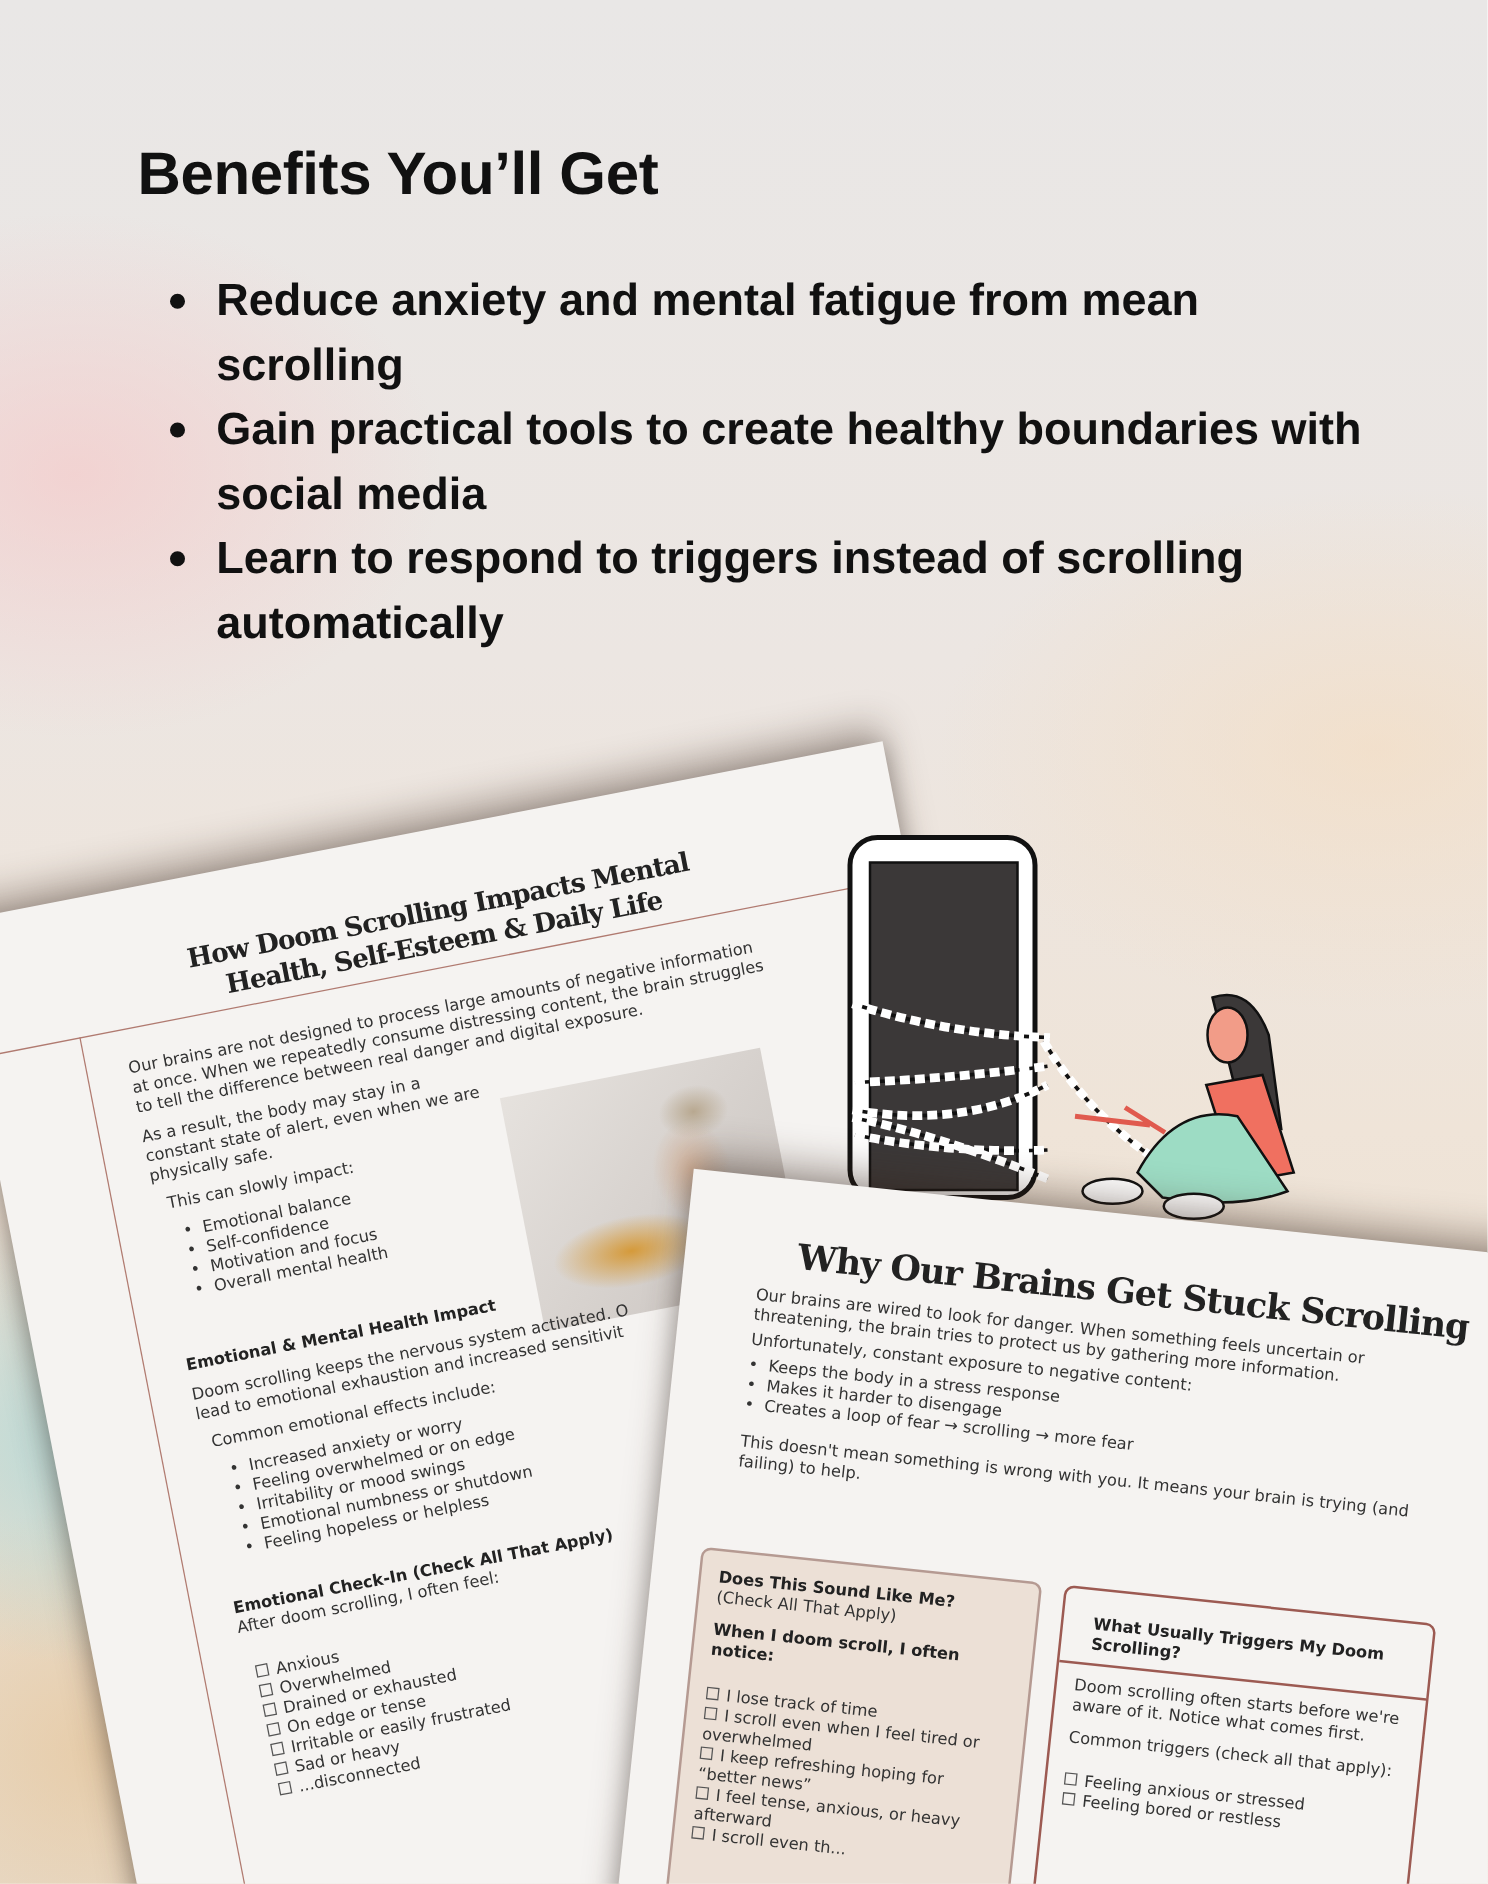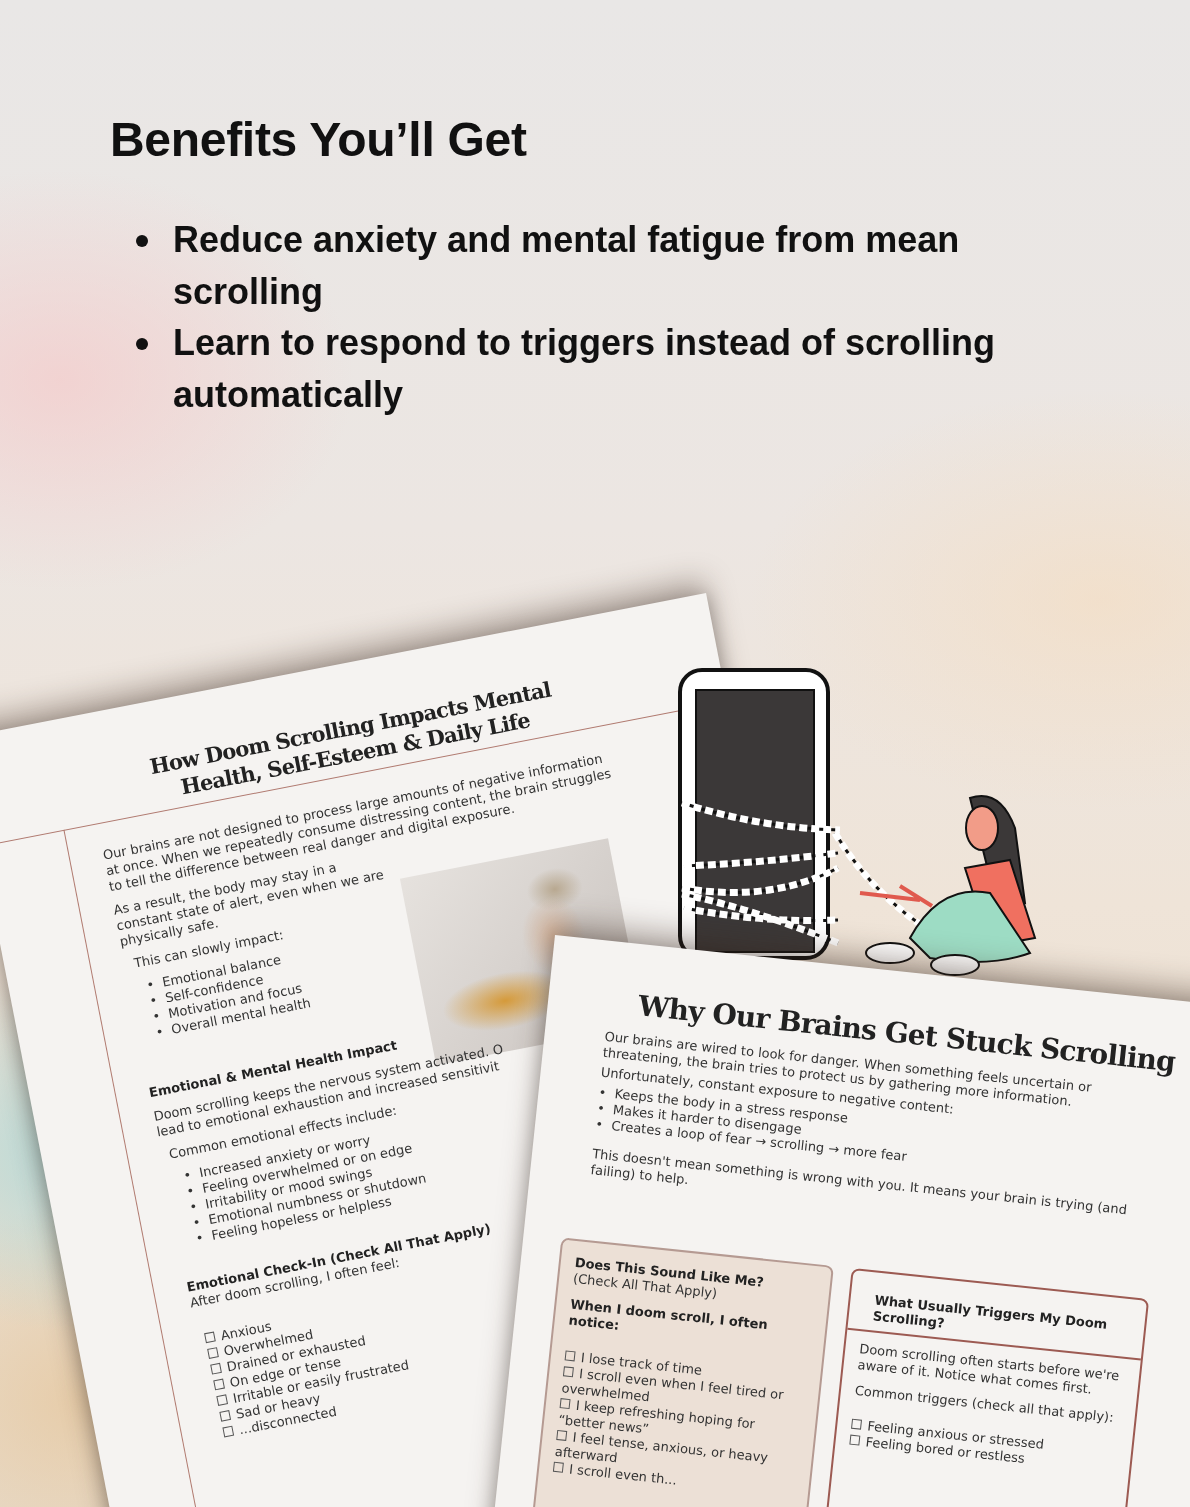--- a/index.html
+++ b/index.html
@@ -57,20 +57,21 @@
 
   .illu{position:absolute;left:670px;top:668px;width:380px;height:310px;}
 </style>
 </head>
 <body>
 
 <div class="hero">
   <h1>Benefits You’ll Get</h1>
   <ul>
     <li>Reduce anxiety and mental fatigue from mean scrolling</li>
+    <li>Gain practical tools to create healthy boundaries with social media</li>
     <li>Learn to respond to triggers instead of scrolling automatically</li>
   </ul>
 </div>
 
 <div class="page page1">
   <div class="p1-title serif">How Doom Scrolling Impacts Mental Health, Self-Esteem &amp; Daily Life</div>
   <div class="p1-rule-h"></div>
   <div class="p1-rule-v"></div>
   <div class="photo"></div>
   <div class="p1-body body-txt">

